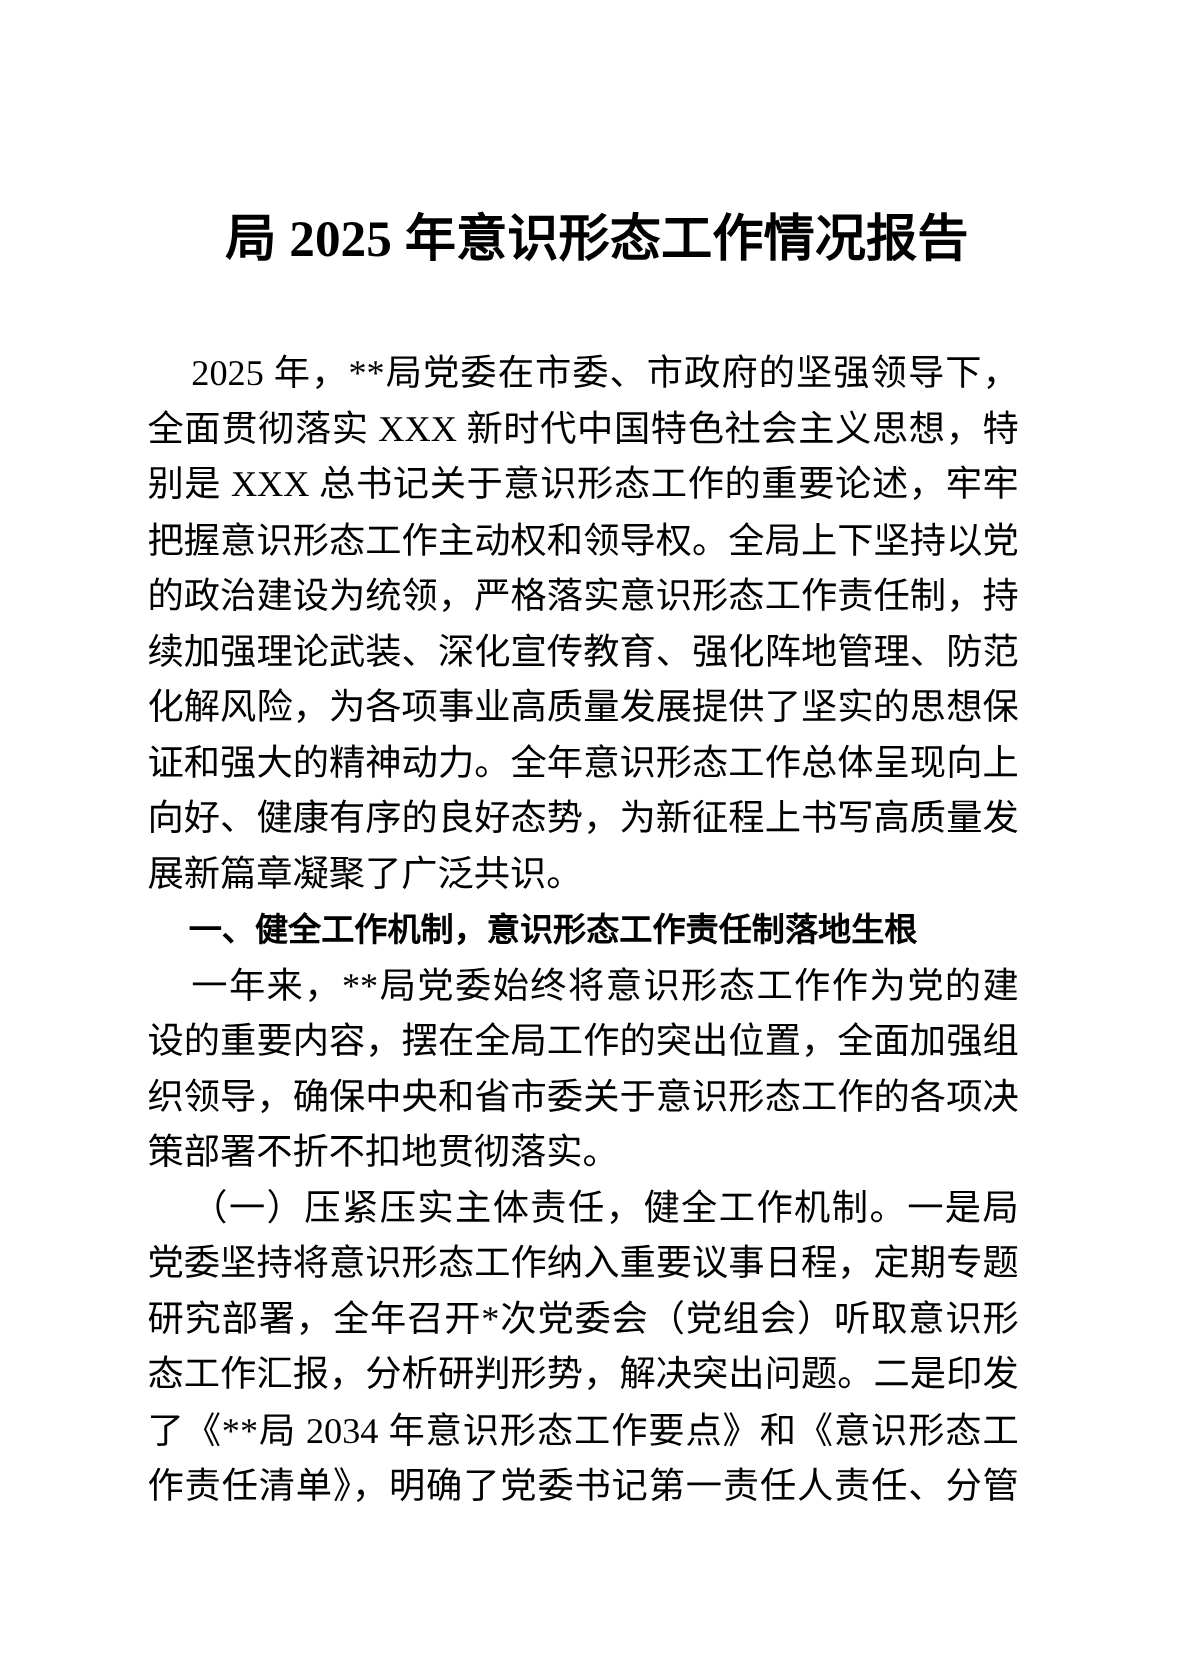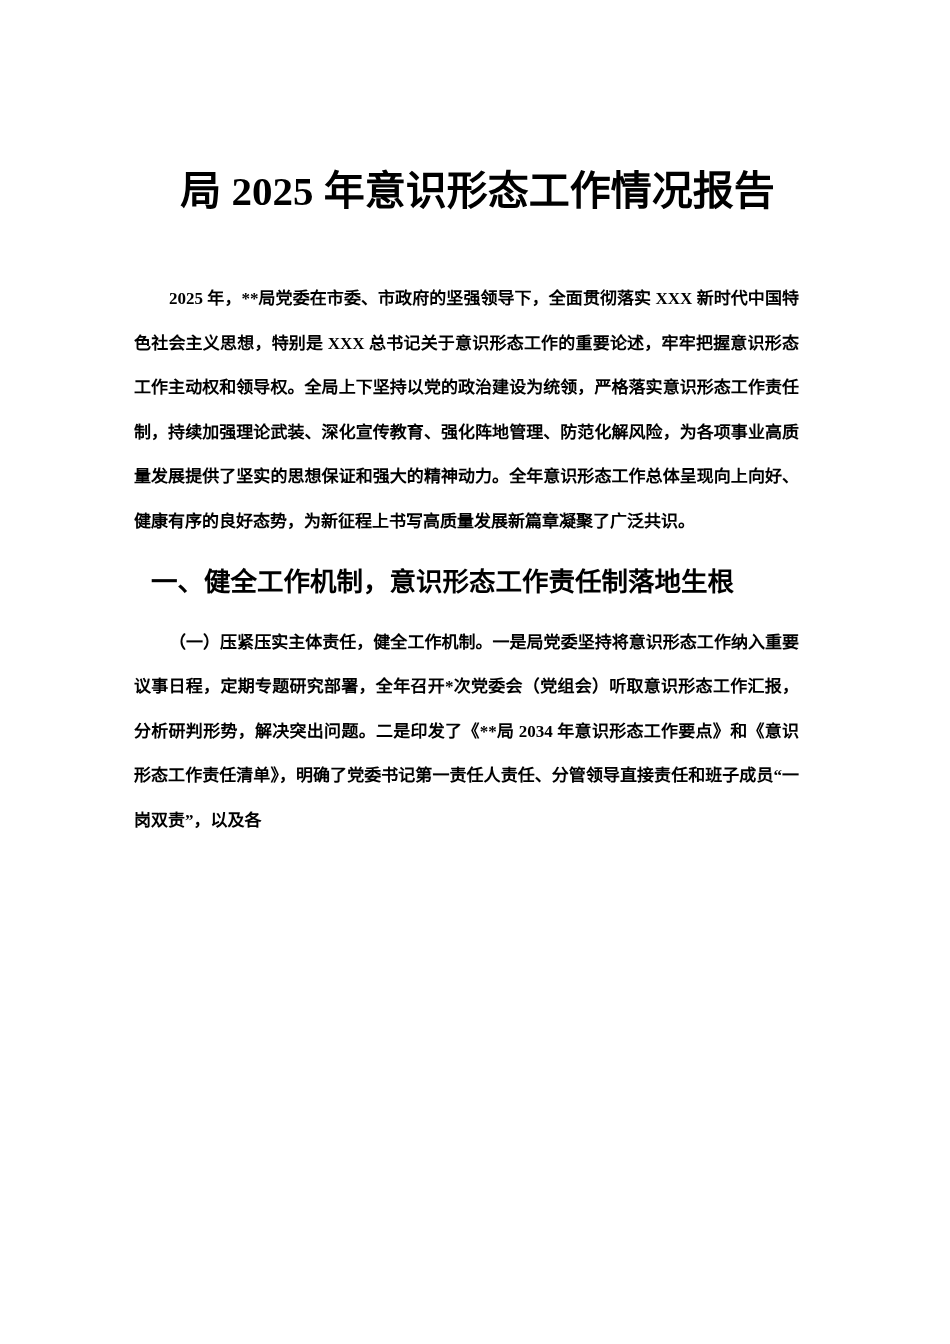--- a/index.html
+++ b/index.html
@@ -23,27 +23,26 @@
     font-family: "Liberation Serif", "DejaVu Serif", serif;
     font-weight: 700;
     font-size: 41px;
     line-height: 50px;
     text-align: center;
     margin: 0 0 61px 0;
     white-space: nowrap;
   }
   .para {
     font-family: "Liberation Serif", "DejaVu Serif", serif;
-    font-size: 17px;
+    font-size: 29px;
     line-height: 44.5px;
     text-align: justify;
     text-indent: 35px;
-    margin: 16px;
+    margin: 0;
     word-break: normal;
-    font-weight: bold;
   }
   .section-heading {
     font-family: "Liberation Sans", "DejaVu Sans", sans-serif;
     font-weight: 700;
     font-size: 26.5px;
     line-height: 44.5px;
     text-indent: 33px;
     margin: 0;
     text-align: left;
   }
@@ -51,15 +50,16 @@
 </head>
 <body>
 
 <div class="page">
   <h1 class="doc-title">局 2025 年意识形态工作情况报告</h1>
 
   <p class="para">2025 年，**局党委在市委、市政府的坚强领导下，全面贯彻落实 XXX 新时代中国特色社会主义思想，特别是 XXX 总书记关于意识形态工作的重要论述，牢牢把握意识形态工作主动权和领导权。全局上下坚持以党的政治建设为统领，严格落实意识形态工作责任制，持续加强理论武装、深化宣传教育、强化阵地管理、防范化解风险，为各项事业高质量发展提供了坚实的思想保证和强大的精神动力。全年意识形态工作总体呈现向上向好、健康有序的良好态势，为新征程上书写高质量发展新篇章凝聚了广泛共识。</p>
 
   <h2 class="section-heading">一、健全工作机制，意识形态工作责任制落地生根</h2>
 
+  <p class="para">一年来，**局党委始终将意识形态工作作为党的建设的重要内容，摆在全局工作的突出位置，全面加强组织领导，确保中央和省市委关于意识形态工作的各项决策部署不折不扣地贯彻落实。</p>
 
   <p class="para">（一）压紧压实主体责任，健全工作机制。一是局党委坚持将意识形态工作纳入重要议事日程，定期专题研究部署，全年召开*次党委会（党组会）听取意识形态工作汇报，分析研判形势，解决突出问题。二是印发了《**局 2034 年意识形态工作要点》和《意识形态工作责任清单》，明确了党委书记第一责任人责任、分管领导直接责任和班子成员“一岗双责”，以及各</p>
 </div>
 
 </body></html>

